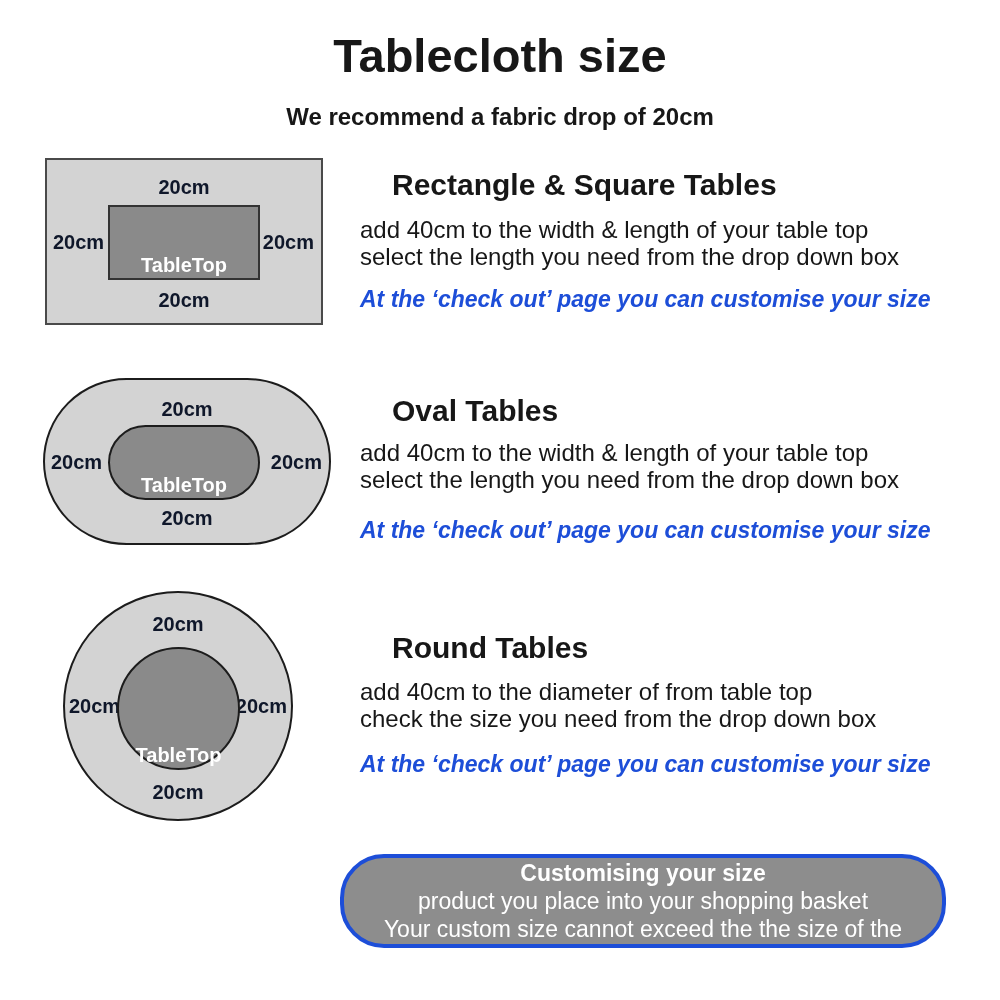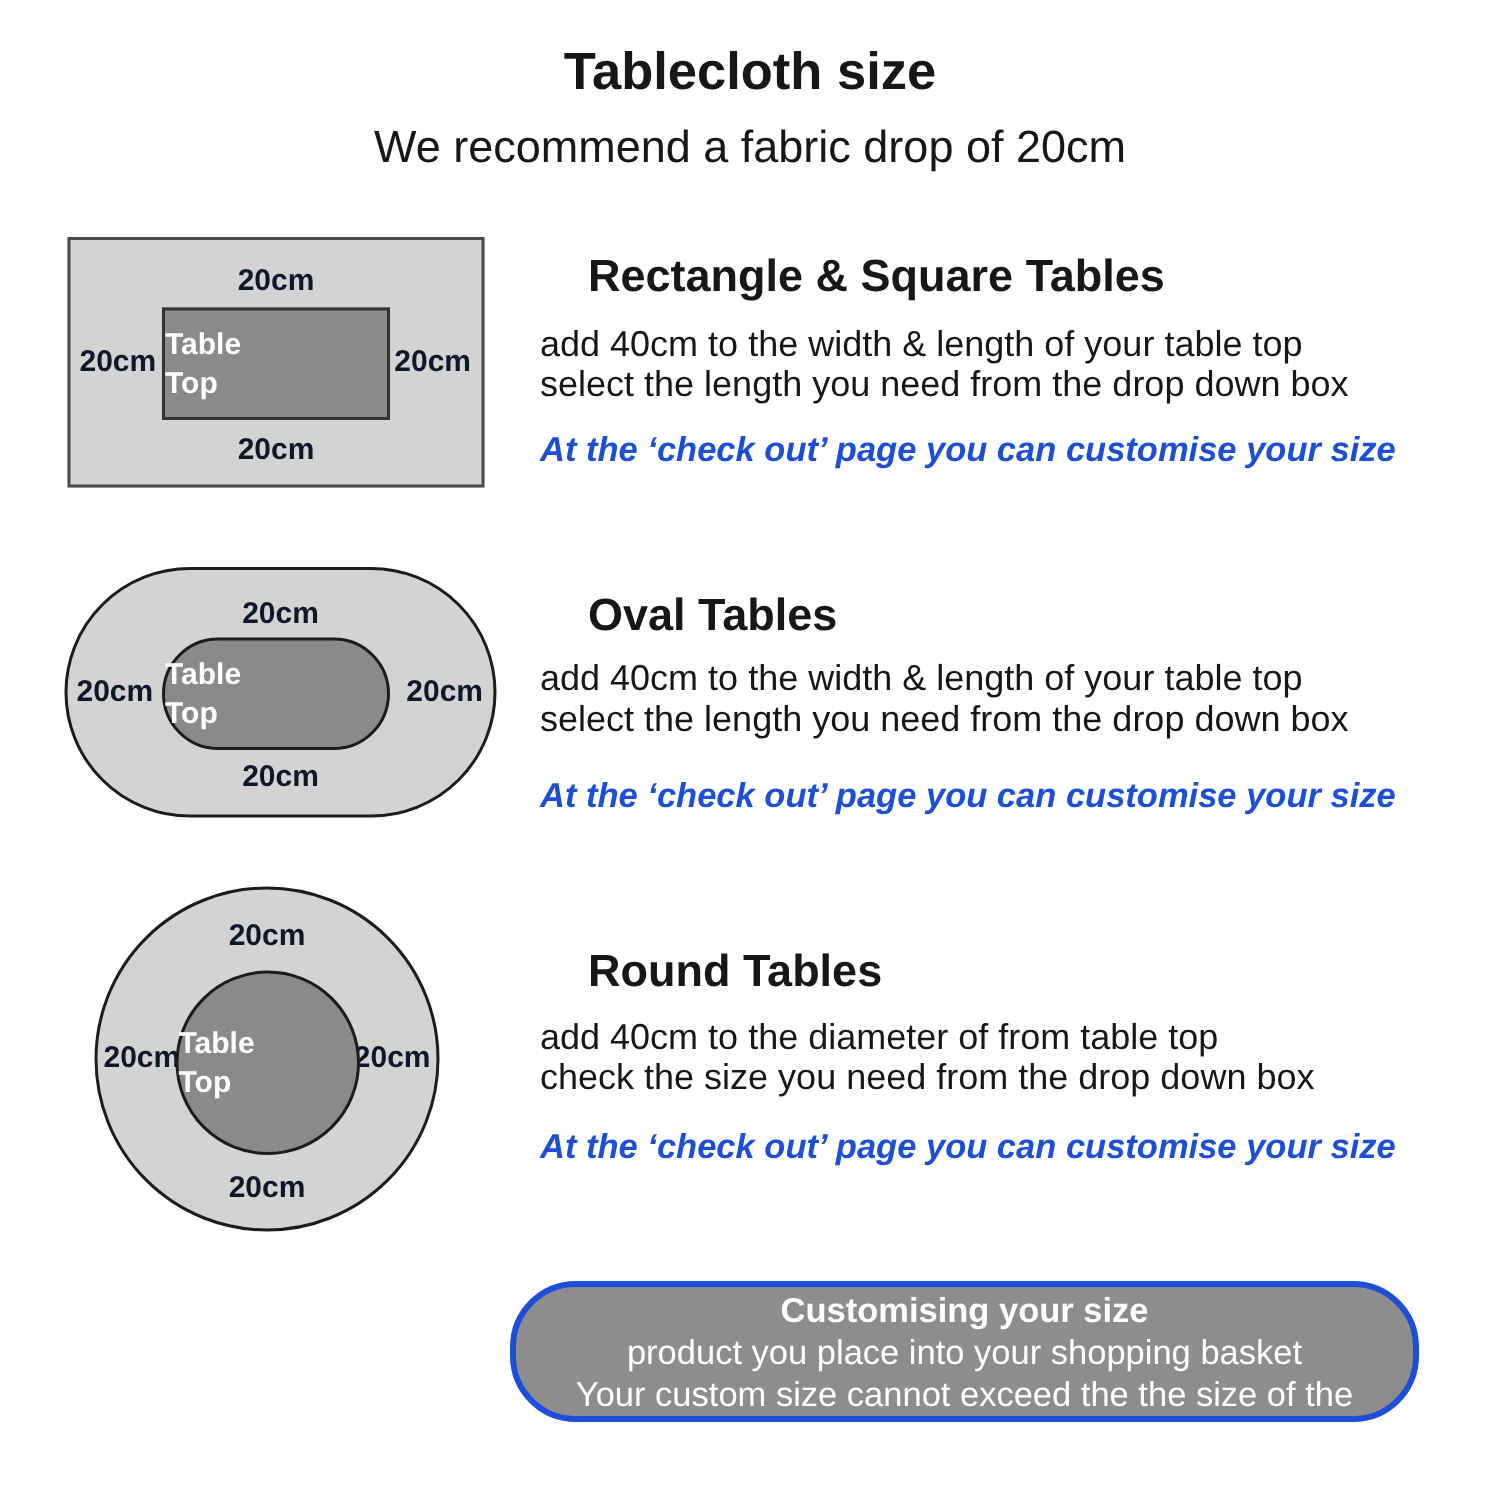--- a/index.html
+++ b/index.html
@@ -16,49 +16,49 @@
     background: #ffffff;
     overflow: hidden;
   }
 
   
   .page-title {
     position: absolute;
     top: 28px; left: 0;
     width: 1000px;
     text-align: center;
-    font-size: 35px;
+    font-size: 47px;
     font-weight: bold;
   }
   .page-subtitle {
     position: absolute;
-    top: 82px; left: 0;
+    top: 103px; left: 0;
     width: 1000px;
     text-align: center;
-    font-size: 30px;
-    font-weight: normal;
+    font-size: 24px;
+    font-weight: bold;
   }
 
   
   .cloth {
     position: absolute;
     background: #d3d3d3;
     box-sizing: border-box;
   }
   .cloth.rect   { left: 45px;  top: 158px; width: 278px; height: 167px; border: 2px solid #4a4a4a; }
   .cloth.oval   { left: 43px;  top: 378px; width: 288px; height: 167px; border: 2px solid #1c1c1c; border-radius: 84px; }
   .cloth.round  { left: 63px;  top: 591px; width: 230px; height: 230px; border: 2px solid #1c1c1c; border-radius: 50%; }
 
   .tabletop {
     position: absolute;
     background: #8a8a8a;
     box-sizing: border-box;
     display: flex;
-    flex-direction: column;
-    align-items: flex-start;
+    flex-direction: row;
+    align-items: flex-end;
     justify-content: center;
     color: #ffffff;
     font-weight: bold;
     font-size: 20px;
     line-height: 26px;
     text-align: center;
   }
   .rect  .tabletop { left: 61px; top: 45px; width: 152px; height: 75px; border: 2px solid #333333; }
   .oval  .tabletop { left: 63px; top: 45px; width: 152px; height: 75px; border: 2px solid #1c1c1c; border-radius: 38px; }
   .round .tabletop { left: 52px; top: 54px; width: 123px; height: 123px; border: 2px solid #1c1c1c; border-radius: 50%; }

